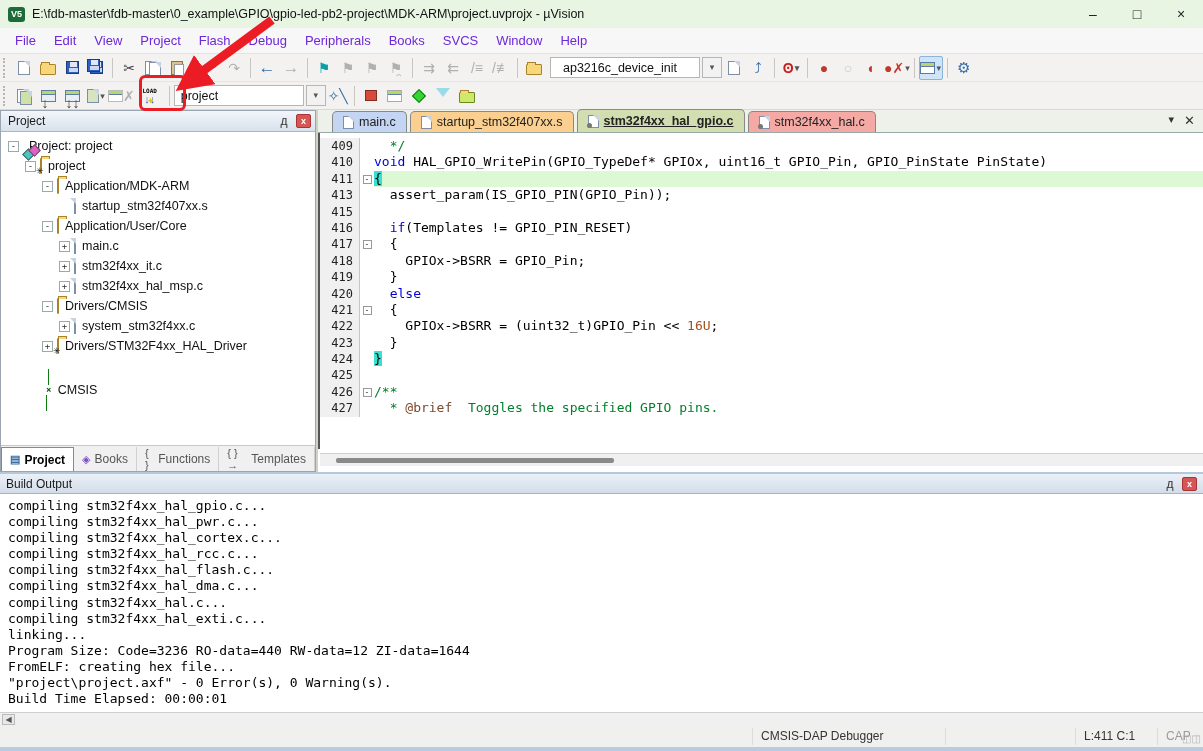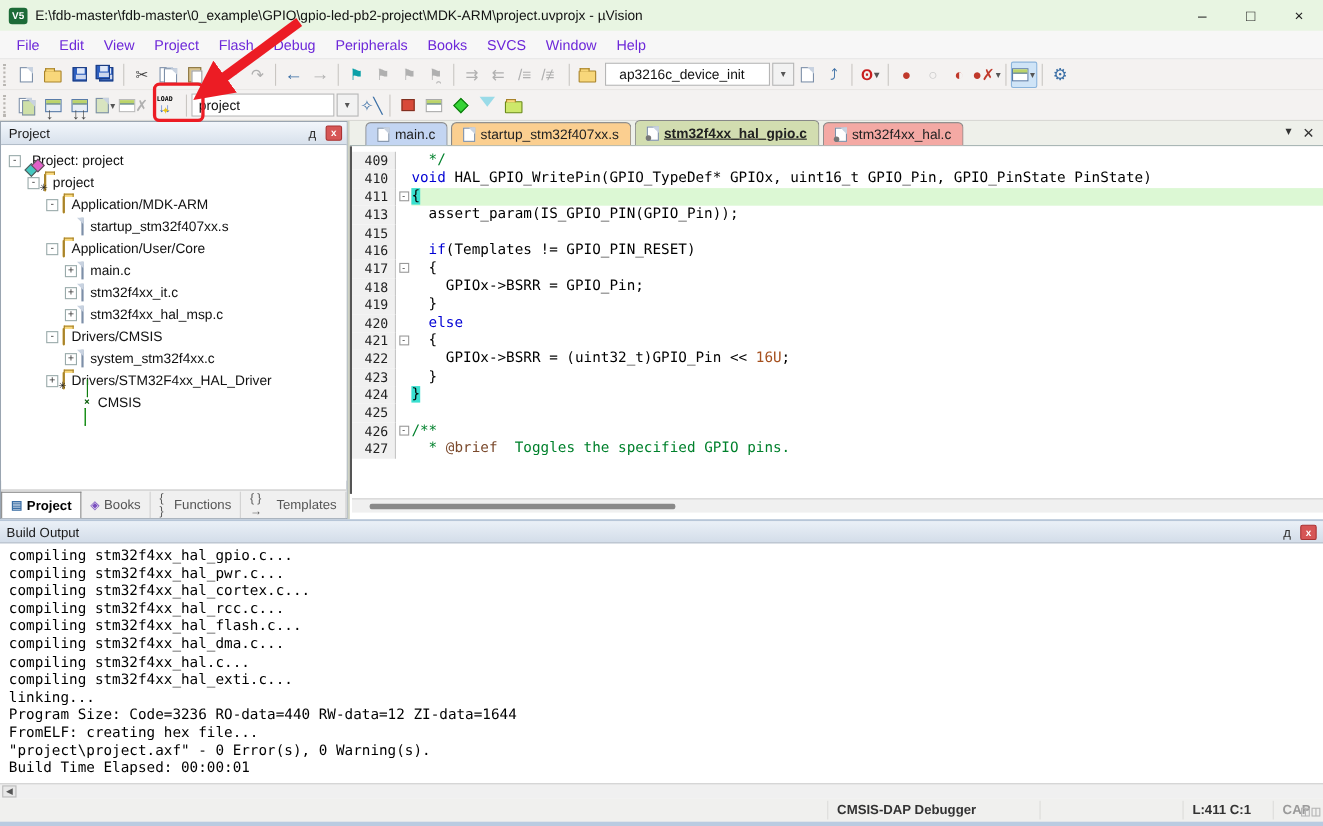--- a/index.html
+++ b/index.html
@@ -149,21 +149,21 @@
   .build-hdr { height:20px; background:linear-gradient(#eaf0f7,#d3dde9); border-bottom:1px solid #a8b4c2;
                display:flex; align-items:center; padding:0 6px; font-size:12px; color:#1a1a1a; }
   .build-body { height:218px; overflow:hidden; padding:4px 0 0 8px;
                 font:13px/16.1px "DejaVu Sans Mono",monospace; color:#000; }
   .bhscroll { height:14px; background:#f0f0f0; border-top:1px solid #cfcfcf; position:relative; }
   .bharrow { position:absolute; left:2px; top:1px; width:13px; height:11px; background:#e8e8e8;
              border:1px solid #bbb; font-size:8px; line-height:10px; text-align:center; color:#555; }
 
   
   .statusbar { position:absolute; left:0; top:726px; width:1203px; height:21px; background:#f0f0ee;
-               display:flex; align-items:center; font-size:12px; color:#333;font-weight:bold; }
+               display:flex; align-items:center; font-size:12px; color:#333; }
   .sseg { height:17px; line-height:17px; padding:0 8px; border-left:1px solid #dcdcda; }
   .s-debugger { position:absolute; left:752px; width:193px; }
   .s-mid { position:absolute; left:945px; width:130px; }
   .s-pos { position:absolute; left:1075px; width:82px; }
   .s-cap { position:absolute; left:1157px; width:36px; color:#9a9a9a; }
   .s-grip { position:absolute; right:2px; bottom:3px; color:#b5b5b5; font-size:10px; }
   .bottomstrip { position:absolute; left:0; top:747px; width:1203px; height:4px; background:#b9cbe1; }
 </style>
 </head>
 <body>
@@ -374,21 +374,21 @@
           <div class="trow" style="padding-left: 58px;">
             <span class="exp">+</span>
             <span class="ticon"><span class="i-doc"></span></span>
             <span class="tlabel">system_stm32f4xx.c</span>
           </div>
           <div class="trow" style="padding-left: 41px;">
             <span class="exp">+</span>
             <span class="ticon"><span class="i-folder"></span><span class="star8">✳</span></span>
             <span class="tlabel">Drivers/STM32F4xx_HAL_Driver</span>
           </div>
-          <div class="trow" style="padding-left: 61px;">
+          <div class="trow" style="padding-left: 30px; margin-top: 24px;">
             <span class="exp none"></span>
             <span class="ticon"><span class="i-comp"></span></span>
             <span class="tlabel">CMSIS</span>
           </div>
         </div>
       <div class="proj-tabs">
           <span class="ptab active">
             <span class="pt-ic" style="color: rgb(58, 110, 165);">▤</span>
             <span>Project</span>
           </span>

